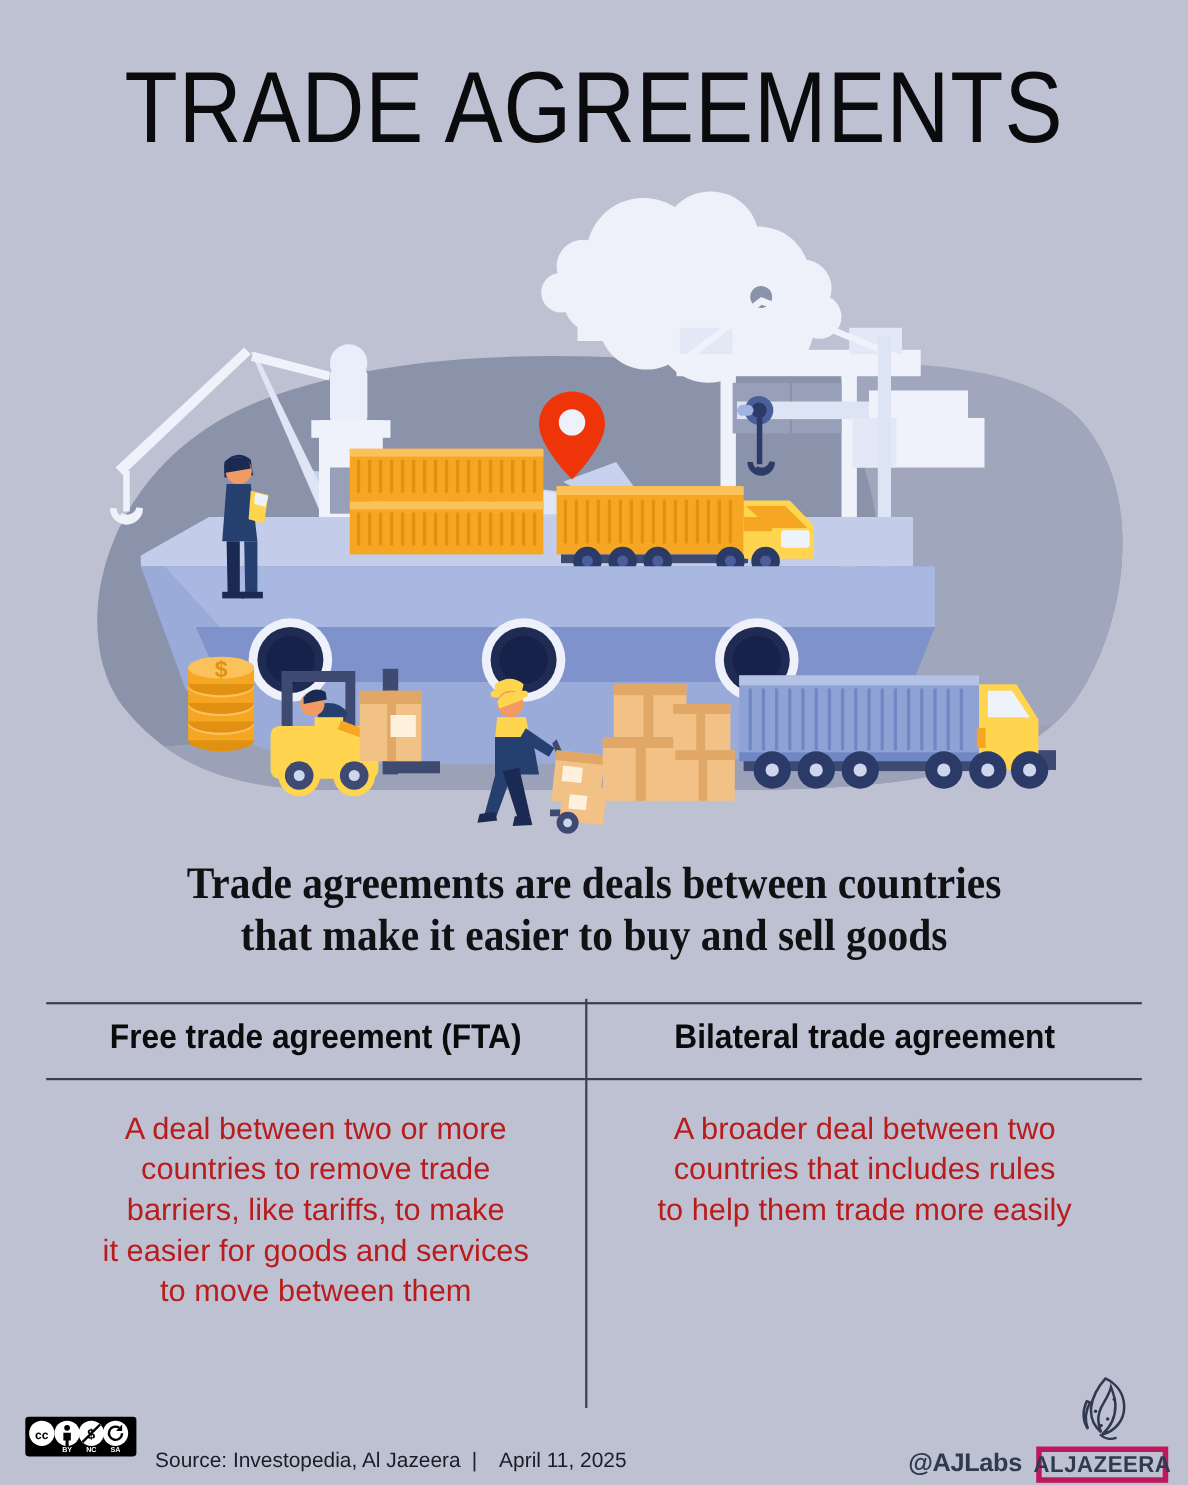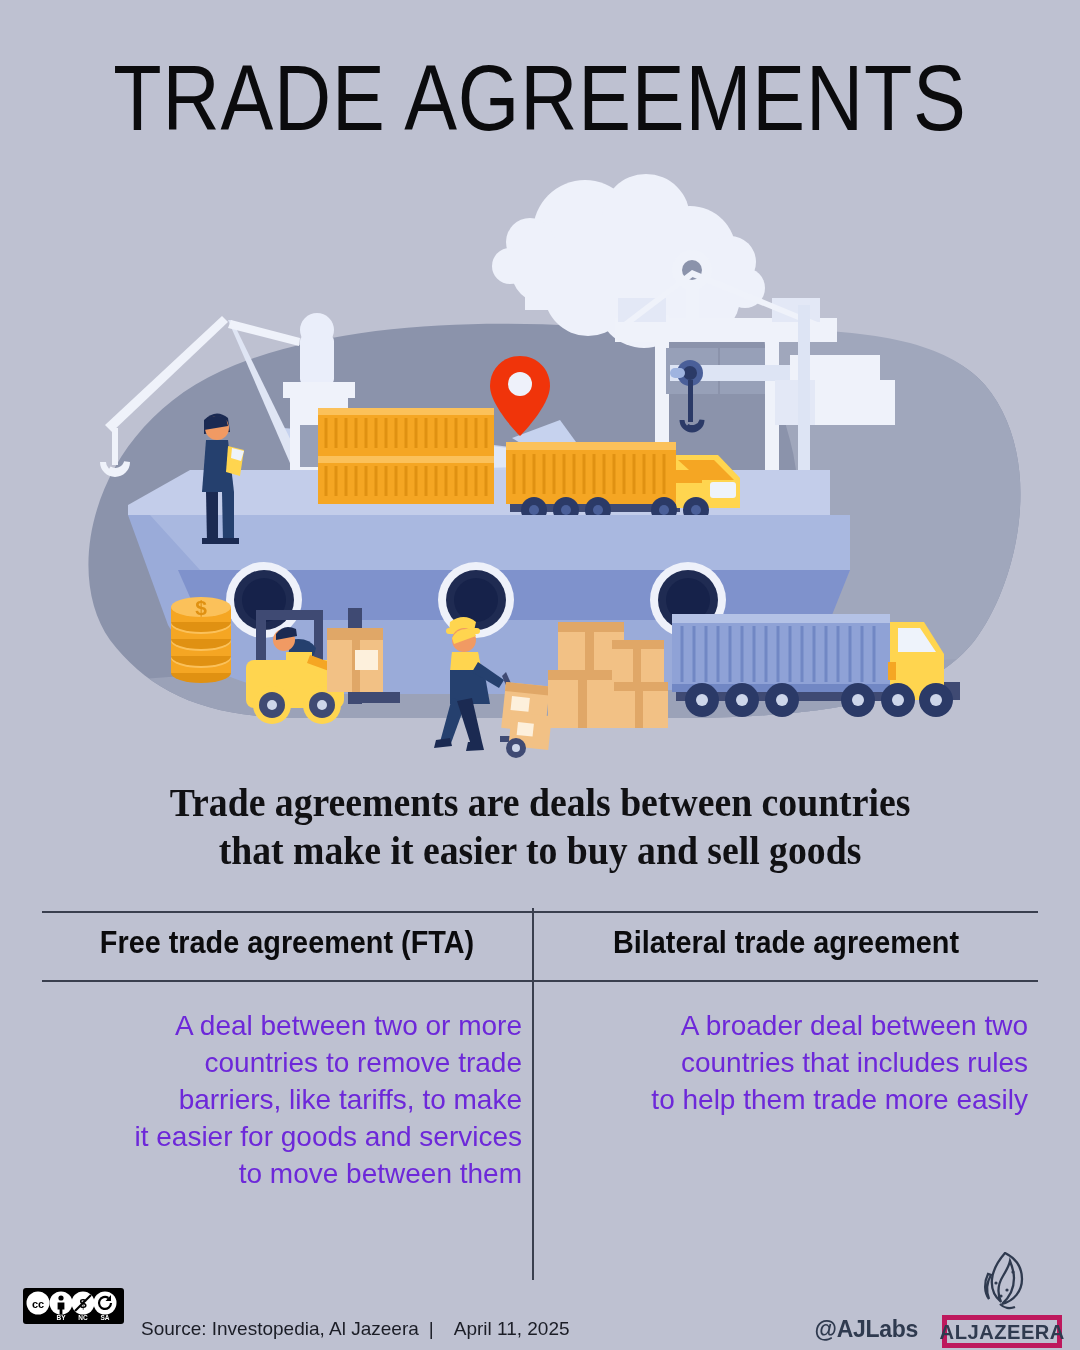--- a/index.html
+++ b/index.html
@@ -80,22 +80,22 @@
   .col-head.left { left:42px;  width:490px; }
   .col-head.right{ left:534px; width:504px; }
 
   .col-body{
     position:absolute;
     top:1008px;
     font-family:"Liberation Sans", sans-serif;
     font-weight:400;
     font-size:28px;
     line-height:1.32;
-    color:#6d28d9;
-    text-align:right;
+    color:#b91c1c;
+    text-align:center;
     white-space:pre-line;
   }
   .col-body.left { left:52px;  width:470px; }
   .col-body.right{ left:544px; width:484px; }
 
   
   .cc-badge{
     position:absolute;
     left:23px; top:1288px;
     width:101px; height:36px;
@@ -120,21 +120,21 @@
   .aj-wrap{
     position:absolute;
     right:18px; top:1252px;
     display:flex; align-items:flex-end;
   }
   .ajlabs{
     font-family:"Liberation Sans", sans-serif;
     font-weight:bold;
     font-size:23px;
     color:#2f3a4f;
-    margin-right:24px;
+    margin-right:13px;
     margin-bottom:5px;
     letter-spacing:-0.3px;
   }
   .aj-logo{ position:relative; width:120px; height:96px; }
   .aj-flame{
     position:absolute; top:0; left:38px;
     width:46px; height:58px;
   }
   .aj-box{
     position:absolute; bottom:0; left:0;

